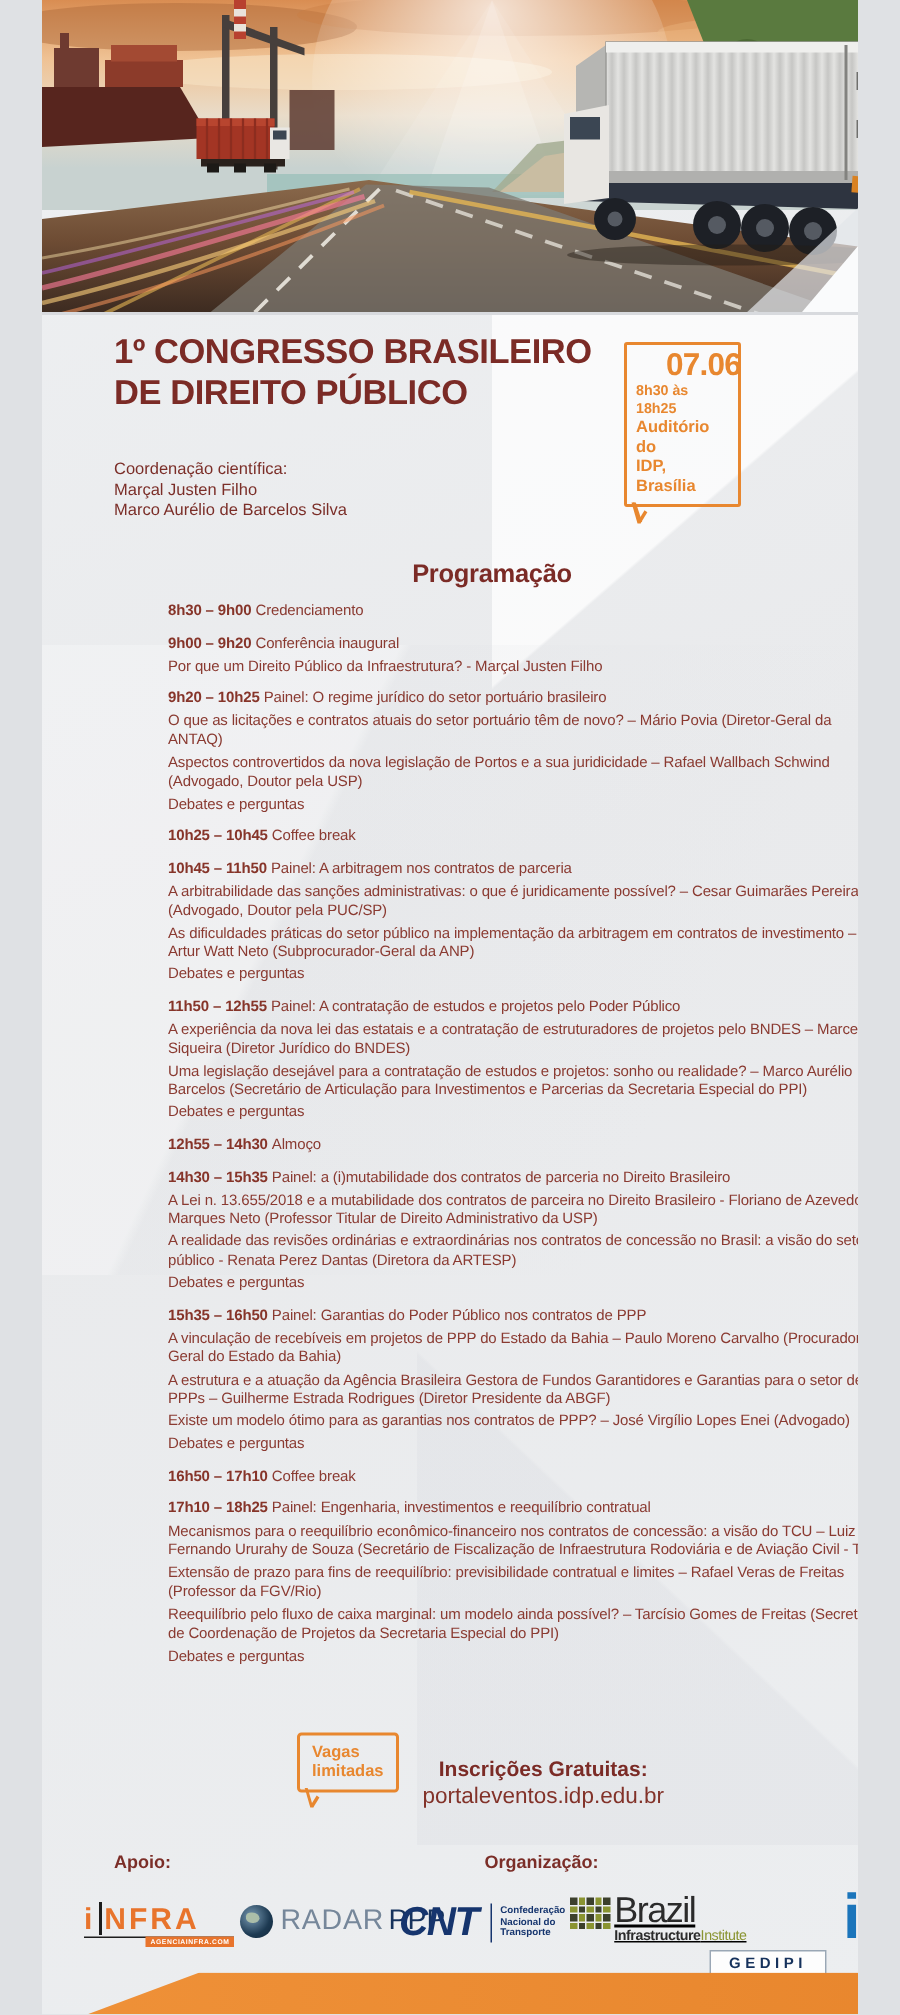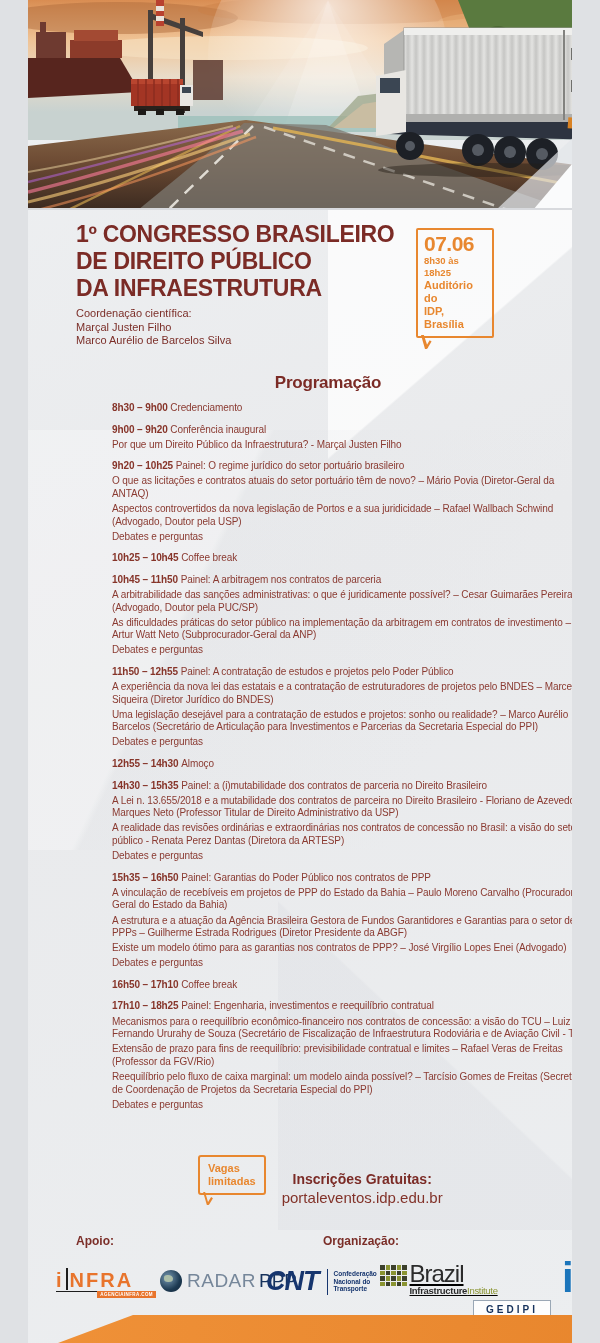--- a/index.html
+++ b/index.html
@@ -28,21 +28,21 @@
     font-size:23px; line-height:27px; letter-spacing:-0.3px; }
   .date-badge { position:absolute; left:388px; top:228px; width:78px; min-height:66px;
     border:2px solid #e8872f; border-radius:2px; padding:3px 6px 5px; color:#e8872f; }
   .date-badge:after { content:""; position:absolute; left:6px; bottom:-12px; width:9px; height:13px;
     background:linear-gradient(66deg,#e8872f 0 2px, transparent 2px);
     border-left:2px solid #e8872f; transform:skewX(18deg); background:transparent;
     border-bottom:0; }
   .date-badge .tail { position:absolute; left:5px; bottom:-13px; width:10px; height:14px;
     border-left:2px solid #e8872f; transform:skewX(16deg); }
   .date-badge .tail:after { content:""; position:absolute; left:0; bottom:0; width:10px; height:2px; background:#e8872f; transform:rotate(-48deg); transform-origin:left bottom; }
-  .date-big { font-size:21px; font-weight:bold; line-height:22px; letter-spacing:-0.5px; }
+  .date-big { font-size:21px; font-weight:bold; line-height:22px; letter-spacing:-0.5px;margin-left:20px; }
   .date-time { font-size:9.5px; font-weight:bold; line-height:12px; }
   .date-venue { font-size:11px; font-weight:bold; line-height:13px; }
 
   .coordination { position:absolute; left:48px; top:307px; color:#7b2e28; font-size:11px; line-height:13.5px; }
 
   .prog-heading { position:absolute; left:0; top:373px; width:600px; text-align:center;
     color:#7b2b26; font-size:17px; font-weight:bold; letter-spacing:-0.2px; }
 
   .sessions { position:absolute; left:48px; top:402px; width:516px; height:748px; overflow:hidden;
     color:#8a3a31; font-size:10px; line-height:12.6px; letter-spacing:-0.1px; }
@@ -227,21 +227,20 @@
         <polygon points="600,86 600,210 468,210" fill="#e3e6ea" opacity="0.7"></polygon>
         <polygon points="600,98 600,210 505,210" fill="#fafbfc"></polygon>
       </g>
       <rect x="0" y="208" width="600" height="2" fill="#d8dade"></rect>
     </svg>
   </div>
 
   <div class="title">
     <div>1º CONGRESSO BRASILEIRO</div>
     <div>DE DIREITO PÚBLICO</div>
-    <div>DA INFRAESTRUTURA</div>
   </div>
 
   <div class="date-badge">
     <div class="date-big">07.06</div>
     <div class="date-time">8h30 às 18h25</div>
     <div class="date-venue">Auditório do</div>
     <div class="date-venue">IDP, Brasília</div>
     <span class="tail"></span>
   </div>
 

